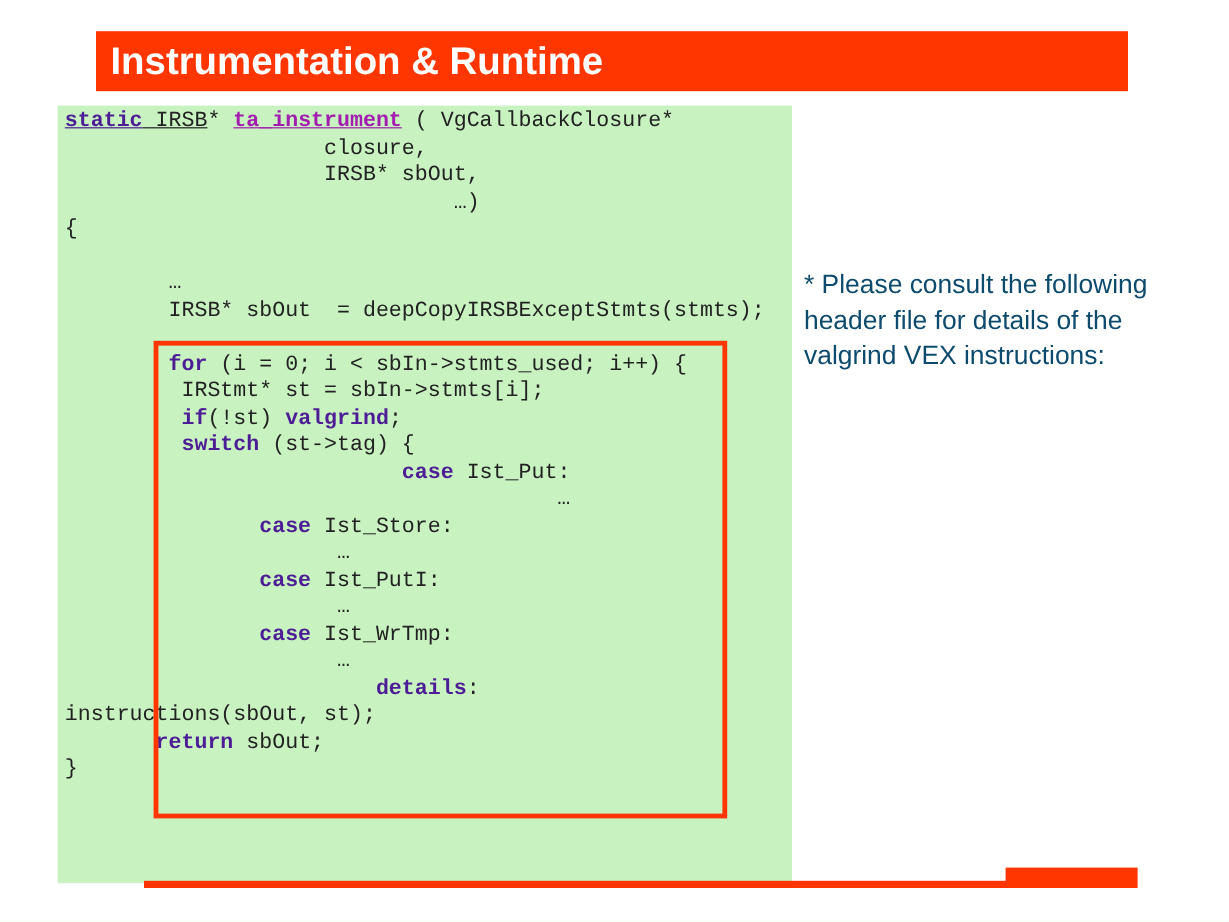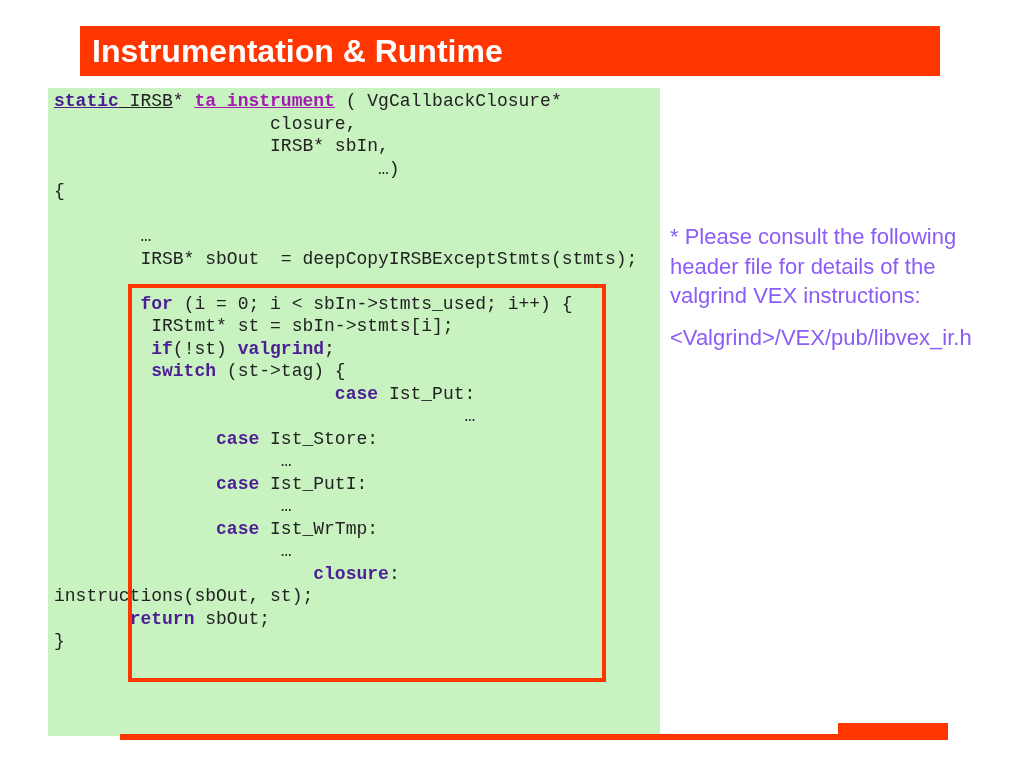--- a/index.html
+++ b/index.html
@@ -57,21 +57,21 @@
     border: 4px solid #ff3600;
     box-sizing: border-box;
     pointer-events: none;
   }
   .note {
     position: absolute;
     left: 670px;
     top: 222px;
     width: 336px;
     font-size: 22px;
-    color: #8b5cf6;
+    color: #0c4a6e;
     line-height: 1.35;
   }
   .note .path {
     display: block;
     margin-top: 12px;
   }
   .footer-bar {
     position: absolute;
     left: 120px;
     top: 734px;
@@ -90,46 +90,45 @@
 </style>
 </head>
 <body>
 
 <div class="slide">
 
   <div class="title-bar">Instrumentation &amp; Runtime</div>
 
   <div class="code-block"><span class="kw ul">static</span><span class="ul"> IRSB</span><span>* </span><span class="fn">ta_instrument</span><span> ( VgCallbackClosure*</span>
 <span>                    closure,</span>
-<span>                    IRSB* sbIn,</span>
+<span>                    IRSB* sbOut,</span>
 <span>                              …)</span>
 <span>{</span>
 
 <span>        …</span>
 <span>        IRSB* sbOut  = deepCopyIRSBExceptStmts(stmts);</span>
 <span></span>
         <span class="kw">for</span><span> (i = 0; i &lt; sbIn-&gt;stmts_used; i++) {</span>
 <span>         IRStmt* st = sbIn-&gt;stmts[i];</span>
          <span class="kw">if</span><span>(!st) </span><span class="kw">valgrind</span><span>;</span>
          <span class="kw">switch</span><span> (st-&gt;tag) {</span>
                           <span class="kw">case</span><span> Ist_Put:</span>
                                       <span>…</span>
                <span class="kw">case</span><span> Ist_Store:</span>
                      <span>…</span>
                <span class="kw">case</span><span> Ist_PutI:</span>
                      <span>…</span>
                <span class="kw">case</span><span> Ist_WrTmp:</span>
                      <span>…</span>
-                        <span class="kw">closure</span><span>:</span>
+                        <span class="kw">details</span><span>:</span>
 <span>instructions(sbOut, st);</span>
        <span class="kw">return</span><span> sbOut;</span>
 <span>}</span></div>
 
   <div class="highlight-box"></div>
 
   <div class="note">
     <span>* Please consult the following header file for details of the valgrind VEX instructions:</span>
-    <span class="path">&lt;Valgrind&gt;/VEX/pub/libvex_ir.h</span>
   </div>
 
   <div class="footer-bar"></div>
   <div class="footer-accent"></div>
 </div>
 
 </body></html>

